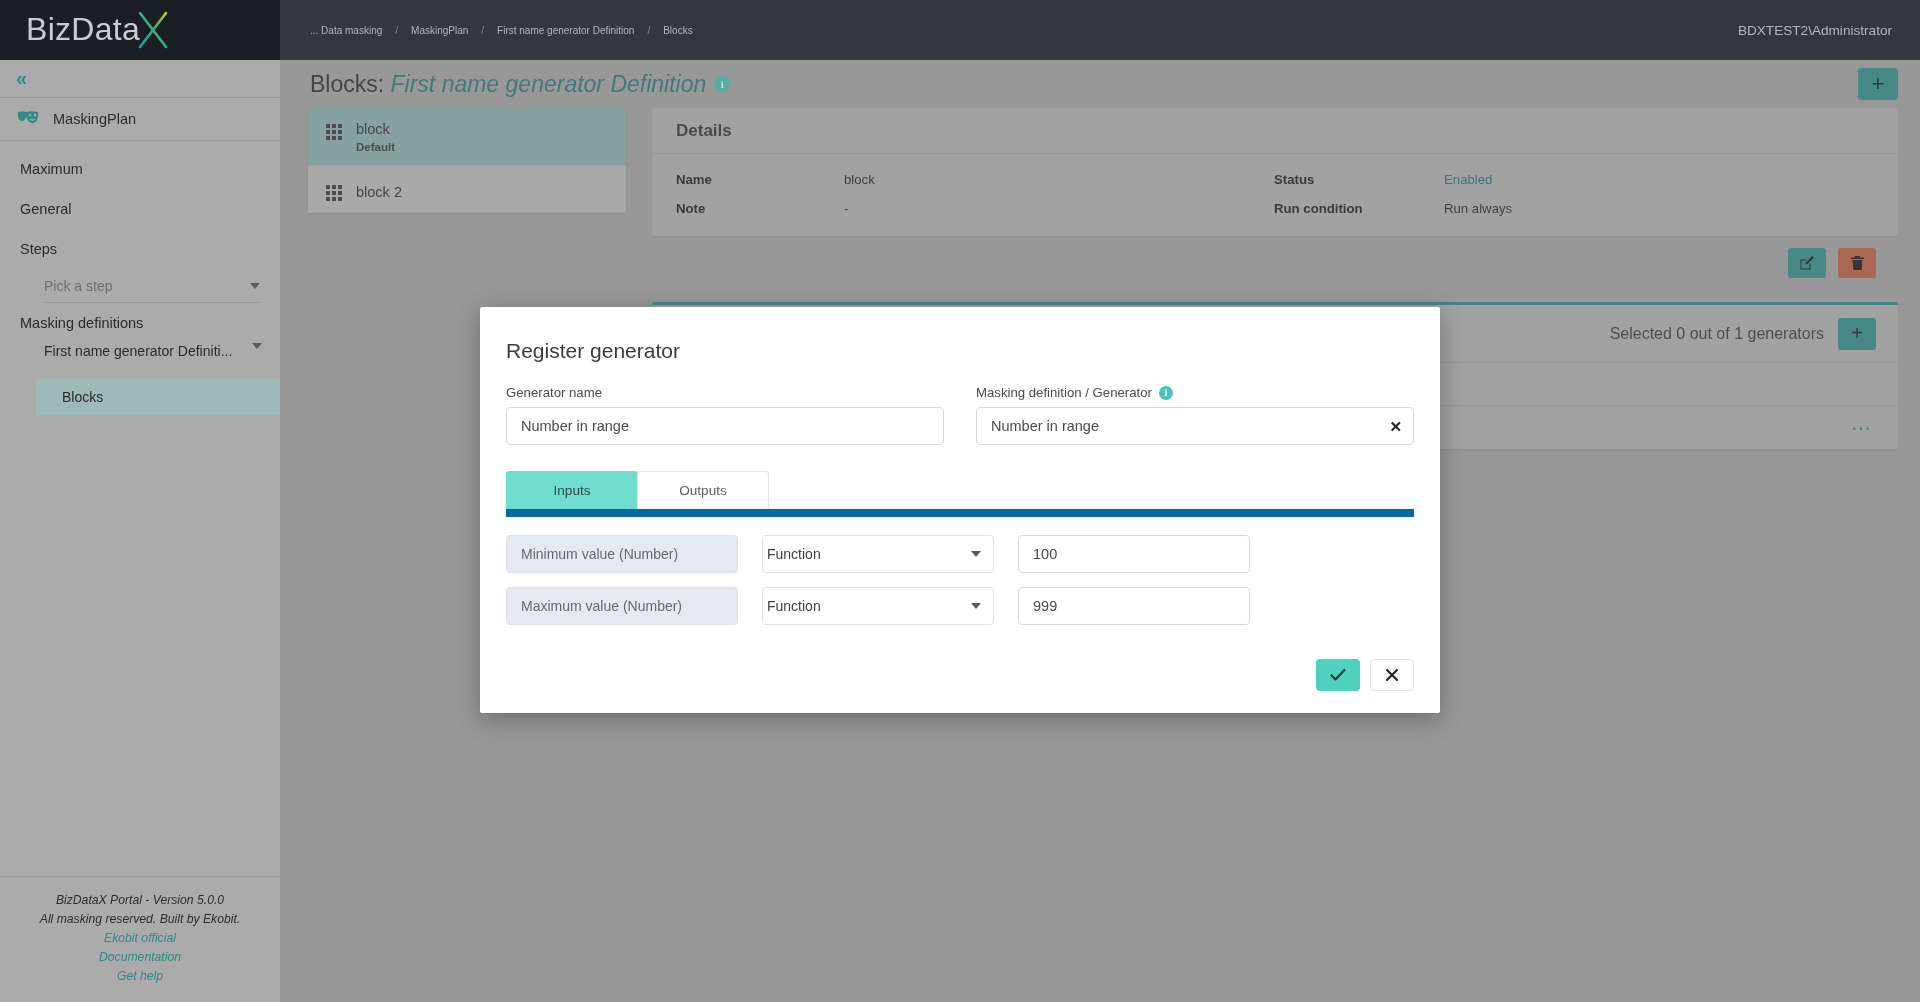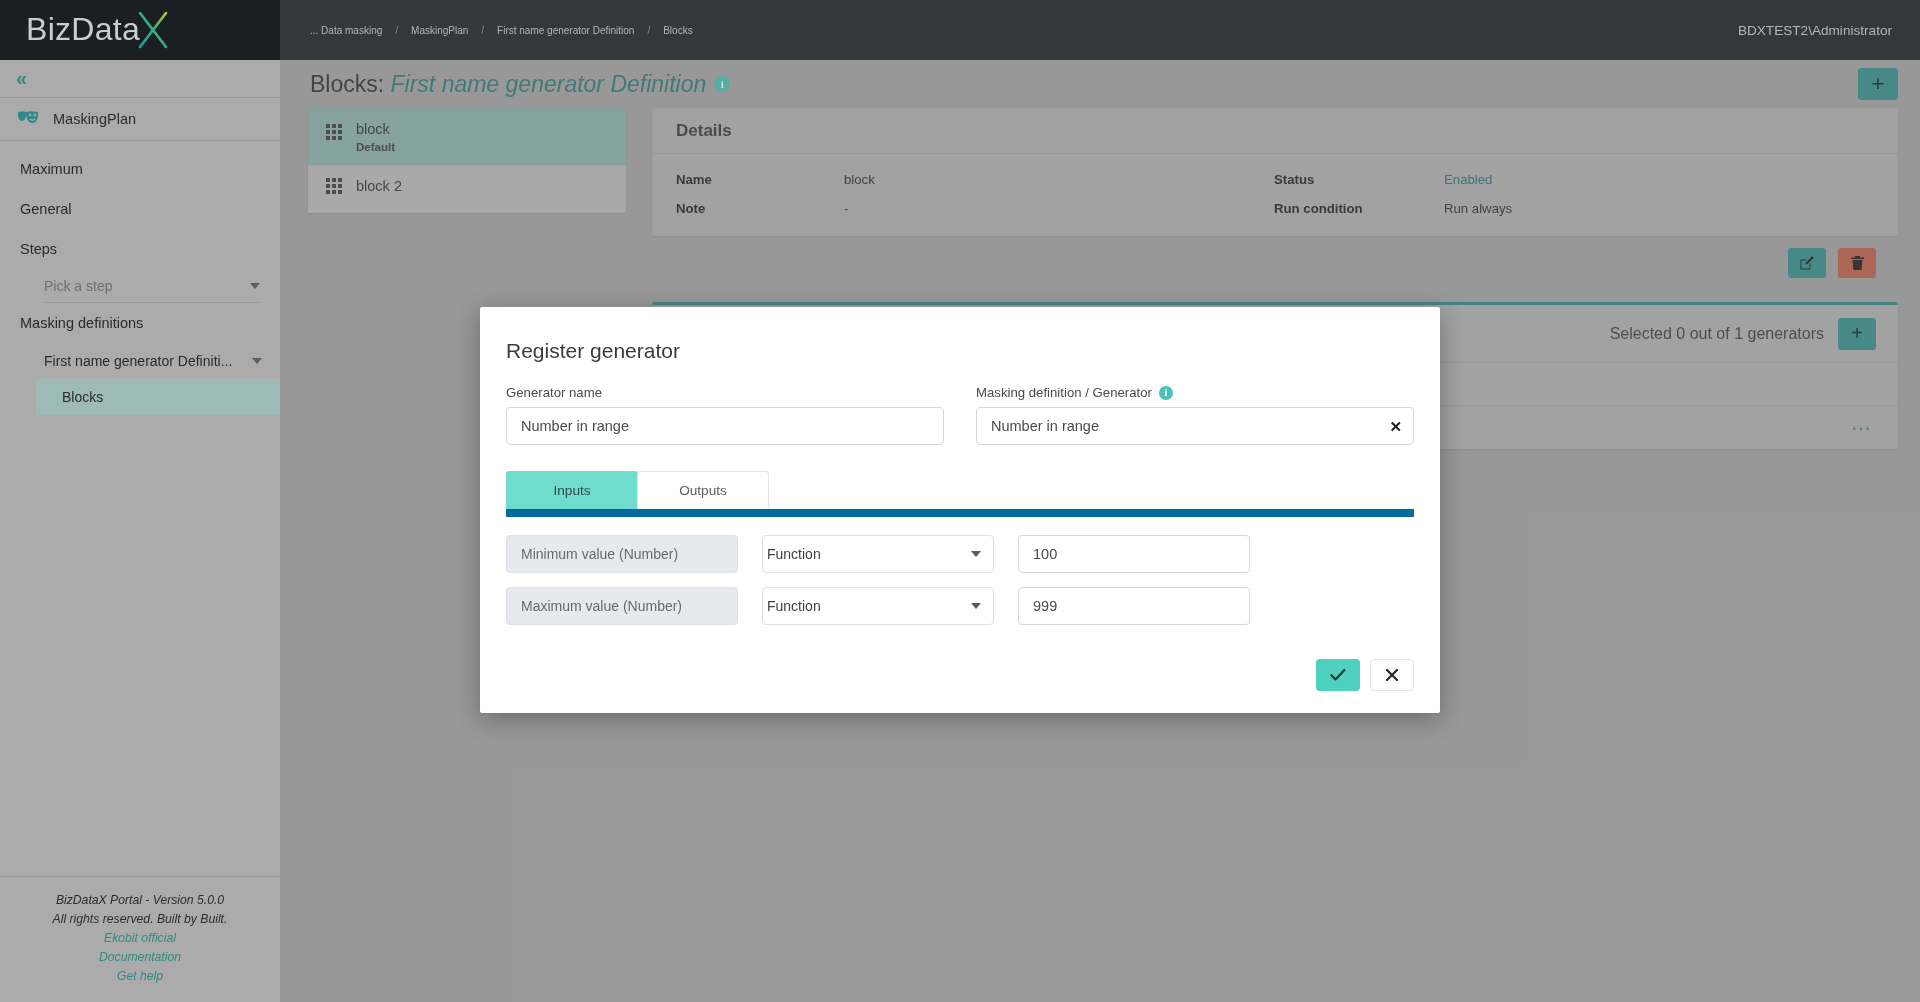--- a/index.html
+++ b/index.html
@@ -50,21 +50,21 @@
   .picker {
     margin: 0 20px 0 44px;
     height: 34px; display: flex; align-items: center;
     justify-content: space-between;
     border-bottom: 1px solid #9a9a9a;
     font-size: 14px; color: #6f6f6f; cursor: pointer;
   }
   .caret { width: 0; height: 0; border-left: 5px solid transparent; border-right: 5px solid transparent; border-top: 6px solid #5d5d5d; }
   .def-row {
     margin-left: 44px; margin-right: 18px;
-    height: 36px; display: flex; align-items: center; justify-content: space-between;
+    height: 36px; display: flex; align-items: flex-start; justify-content: space-between;
     font-size: 14px; color: #2b2b2b; cursor: pointer;
   }
   .blocks-row {
     margin-left: 36px; height: 36px; display: flex; align-items: center;
     padding-left: 26px; font-size: 14px; color: #2b2b2b;
     background: #9dbab6; cursor: pointer;
   }
   .sidebar-spacer { flex: 1 1 auto; }
   .sidebar-footer {
     border-top: 1px solid #9b9b9b;
@@ -110,21 +110,21 @@
   .left-col { width: 318px; flex-shrink: 0; }
   .block-card {
     background: #cfcfcf; border-radius: 2px; overflow: hidden;
     box-shadow: 0 1px 2px rgba(0,0,0,.13);
   }
   .block-item {
     display: flex; align-items: flex-start; gap: 14px;
     padding: 12px 14px 12px 18px; cursor: pointer; min-height: 48px;
   }
   .block-item.active { background: #8cb3ad; }
-  .block-item.alt { background: #bdbdbd; border-top: 1px solid #b0b0b0; align-items: flex-start; }
+  .block-item.alt { background: #bdbdbd; border-top: 1px solid #b0b0b0; align-items: flex-end; }
   .grid-dots { display: grid; grid-template-columns: repeat(3, 4px); grid-gap: 2px; margin-top: 4px; flex-shrink: 0; }
   .grid-dots i { width: 4px; height: 4px; background: #3d3d3d; display: block; }
   .block-name { font-size: 14.5px; color: #333; line-height: 17px; }
   .block-sub { font-size: 11.5px; color: #3d3d3d; font-weight: 700; margin-top: 3px; }
 
   .right-col { flex: 1 1 auto; min-width: 0; }
   .panel {
     background: #b3b3b3; border-radius: 2px;
     box-shadow: 0 1px 2px rgba(0,0,0,.12); overflow: hidden;
   }
@@ -286,21 +286,21 @@
       </div>
       <div class="blocks-row">
         <span>Blocks</span>
       </div>
     </nav>
 
     <div class="sidebar-spacer"></div>
 
     <div class="sidebar-footer">
       <div class="sf-line">BizDataX Portal - Version 5.0.0</div>
-      <div class="sf-line">All rights reserved. Built by Built.</div>
+      <div class="sf-line">All masking reserved. Built by Ekobit.</div>
       <div class="sf-link">Ekobit official</div>
       <div class="sf-link">Documentation</div>
       <div class="sf-link">Get help</div>
     </div>
   </aside>
 
   <section class="main">
 
     <header class="topbar">
       <div class="crumbs">

